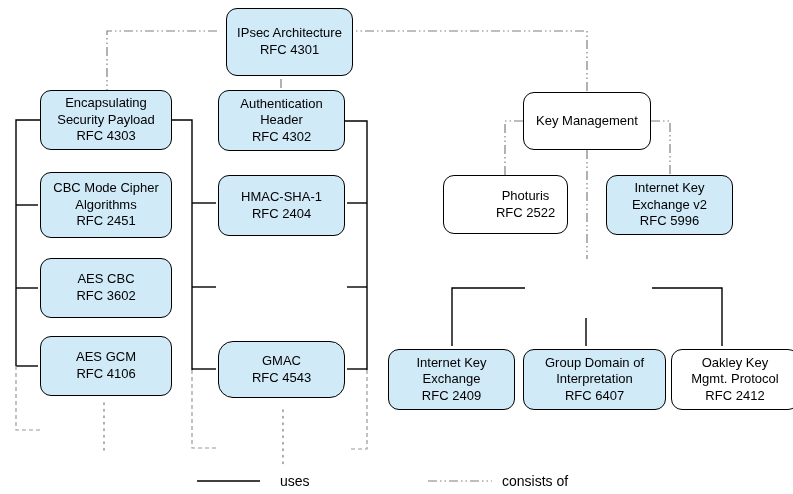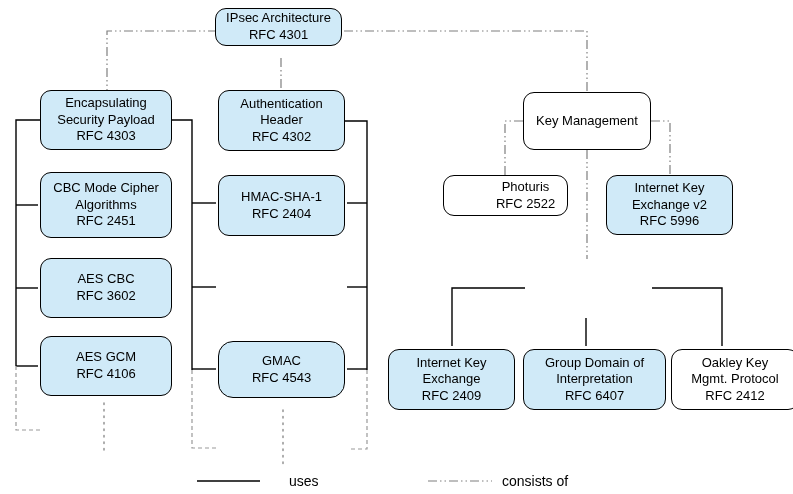--- a/index.html
+++ b/index.html
@@ -74,21 +74,21 @@
     <path class="g" d="M192,370 V448 H216" marker-end="url(#ag)"></path>
     <path class="g" d="M367,370 V449 H348" marker-end="url(#ag)"></path>
 
     <path class="d" d="M104,403 V453"></path>
     <path class="d" d="M283,410 V466"></path>
 
     <path class="s" d="M197,481 L260,481" marker-end="url(#ab)"></path>
     <path class="c" d="M428,481 H492"></path>
   </svg>
 
-  <div class="node blue" style="left:215px;top:8px;width:127px;height:38px;"><span>IPsec Architecture
+  <div class="node blue" style="left:226px;top:8px;width:127px;height:68px;"><span>IPsec Architecture
 RFC 4301</span></div>
 
   <div class="node blue" style="left:40px;top:90px;width:132px;height:60px;"><span>Encapsulating
 Security Payload
 RFC 4303</span></div>
   <div class="node blue" style="left:40px;top:172px;width:132px;height:66px;"><span>CBC Mode Cipher
 Algorithms
 RFC 2451</span></div>
   <div class="node blue" style="left:40px;top:258px;width:132px;height:60px;"><span>AES CBC
 RFC 3602</span></div>
@@ -97,32 +97,32 @@
 
   <div class="node blue" style="left:218px;top:90px;width:127px;height:61px;"><span>Authentication
 Header
 RFC 4302</span></div>
   <div class="node blue" style="left:218px;top:175px;width:127px;height:61px;"><span>HMAC-SHA-1
 RFC 2404</span></div>
   <div class="node blue" style="left:218px;top:341px;width:127px;height:57px;border-radius:15px;"><span>GMAC
 RFC 4543</span></div>
 
   <div class="node white" style="left:523px;top:92px;width:128px;height:58px;"><span>Key Management</span></div>
-  <div class="node white" style="left:443px;top:175px;width:125px;height:41px;padding-left:40px;"><span>Photuris
+  <div class="node white" style="left:443px;top:175px;width:125px;height:59px;padding-left:40px;"><span>Photuris
 RFC 2522</span></div>
   <div class="node blue" style="left:606px;top:175px;width:127px;height:60px;"><span>Internet Key
 Exchange v2
 RFC 5996</span></div>
 
   <div class="node blue" style="left:388px;top:349px;width:127px;height:61px;"><span>Internet Key
 Exchange
 RFC 2409</span></div>
   <div class="node blue" style="left:523px;top:349px;width:143px;height:61px;"><span>Group Domain of
 Interpretation
 RFC 6407</span></div>
   <div class="node white" style="left:659px;top:349px;width:128px;height:61px;margin-left:12px;"><span>Oakley Key
 Mgmt. Protocol
 RFC 2412</span></div>
 
-  <div class="legend-label" style="left:289px;top:473px;">uses</div>
+  <div class="legend-label" style="left:280px;top:473px;">uses</div>
   <div class="legend-label" style="left:502px;top:473px;">consists of</div>
 
 </div>
 
 </body></html>

